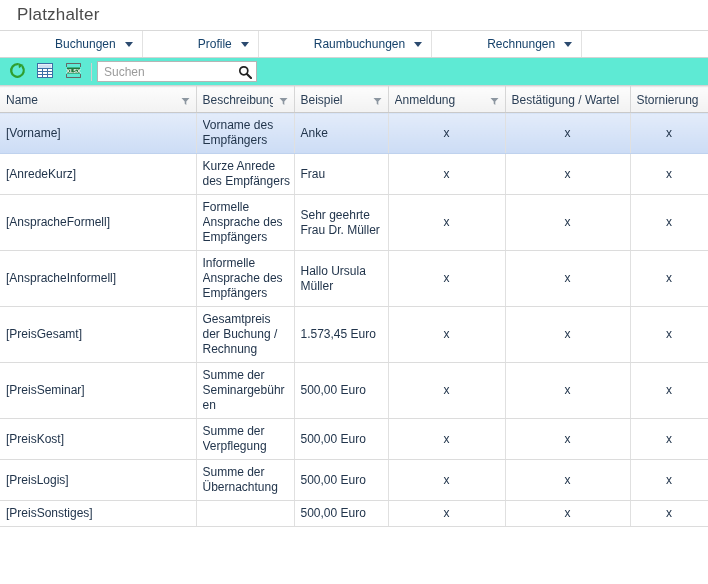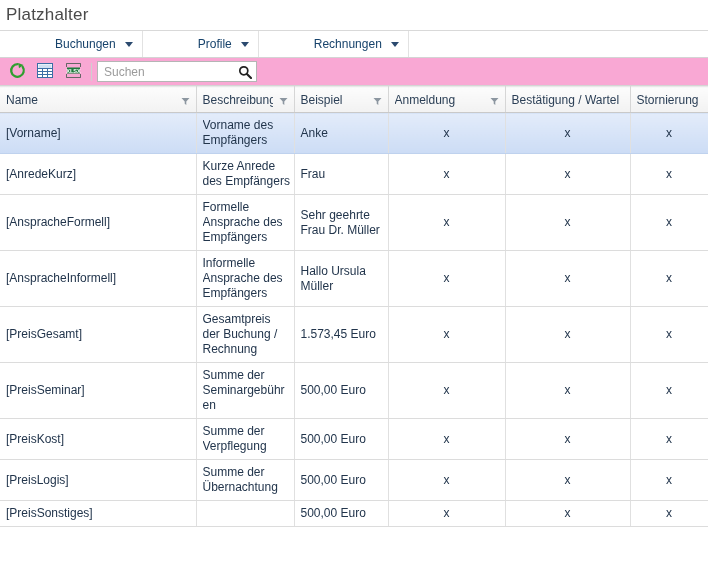--- a/index.html
+++ b/index.html
@@ -22,21 +22,21 @@
     display: flex;
     flex-direction: column;
     background: #ffffff;
   }
 
   
   .titlebar {
     height: 31px;
     min-height: 31px;
     box-sizing: border-box;
-    padding-left: 6px;
+    padding-left: 17px;
     display: flex;
     align-items: center;
     background: #ffffff;
     border-bottom: 1px solid #d9d9d9;
   }
   .titlebar .page-title {
     font-size: 17px;
     color: #4a4a4a;
     font-weight: normal;
     letter-spacing: .2px;
@@ -73,21 +73,21 @@
   }
 
   
   .toolbar {
     height: 28px;
     min-height: 28px;
     box-sizing: border-box;
     display: flex;
     align-items: center;
     padding: 0 4px;
-    background: #f9a8d4;
+    background: #5eead4;
     border-bottom: 1px solid #d4d4d4;
   }
   .tb-btn {
     width: 24px; height: 22px;
     display: flex; align-items: center; justify-content: center;
     margin-right: 2px;
     cursor: default;
     border: 1px solid transparent;
     border-radius: 2px;
   }
@@ -216,20 +216,24 @@
   <div class="menubar">
     <div class="menu-item">
       <span class="menu-label">Buchungen</span>
       <span class="caret"></span>
     </div>
     <div class="menu-item">
       <span class="menu-label">Profile</span>
       <span class="caret"></span>
     </div>
     <div class="menu-item">
+      <span class="menu-label">Raumbuchungen</span>
+      <span class="caret"></span>
+    </div>
+    <div class="menu-item">
       <span class="menu-label">Rechnungen</span>
       <span class="caret"></span>
     </div>
   </div>
 
   <div class="toolbar">
 
     <div class="tb-btn">
       <span>
         <svg width="17" height="17" viewBox="0 0 17 17">

